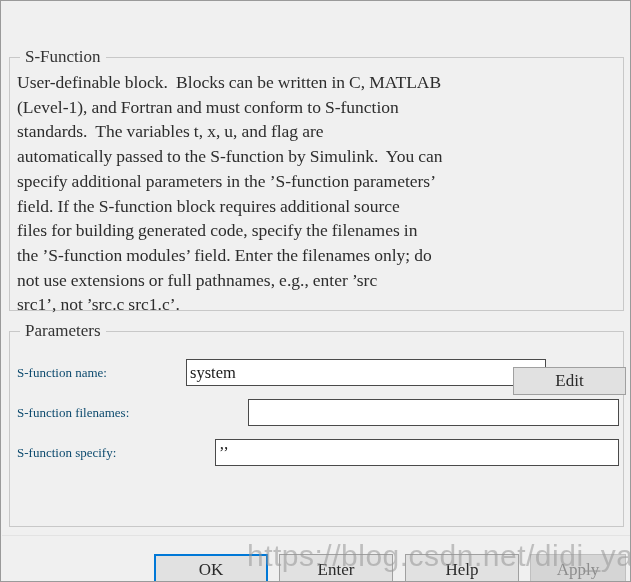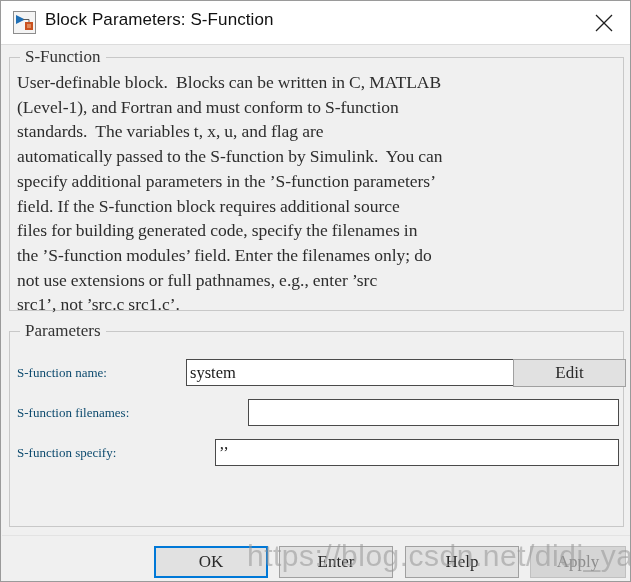--- a/index.html
+++ b/index.html
@@ -150,20 +150,21 @@
     border: 1px solid #a0a0a0;
     font-family: "Liberation Serif", serif;
     font-size: 17px;
     color: #2a2a2a;
     text-align: center;
     cursor: default;
     display: flex;
     align-items: center;
     justify-content: center;
     padding: 4px;
+    margin-top: 8px;
   }
   .btn.default {
     border: 2px solid #0078d7;
     background: #e1e1e1;
   }
   .btn.disabled {
     background: #d5d5d5;
     color: #8d8d8d;
     border: 1px solid #c0c0c0;
   }
@@ -193,42 +194,20 @@
     white-space: nowrap;
     pointer-events: none;
     letter-spacing: 0.5px;
   }
 </style>
 </head>
 <body>
 
 <div id="dialog">
 
-  <div id="titlebar">
-
-    <div id="title-icon">
-      <svg width="21" height="21" viewBox="0 0 21 21" xmlns="http://www.w3.org/2000/svg">
-        <rect x="0" y="0" width="21" height="21" fill="#f4f4f4"></rect>
-        <polygon points="2,3 2,12 11,7.5" fill="#1f6fb5"></polygon>
-        <rect x="11" y="10" width="8" height="8" fill="#c9511f"></rect>
-        <rect x="13" y="12" width="4" height="4" fill="#e08a5b"></rect>
-        <line x1="9" y1="7.5" x2="15" y2="7.5" stroke="#5a5a5a" stroke-width="1"></line>
-        <line x1="15" y1="7.5" x2="15" y2="10" stroke="#5a5a5a" stroke-width="1"></line>
-      </svg>
-    </div>
-
-    <div id="title-text">Block Parameters: S-Function</div>
-
-    <div id="close-button">
-      <svg width="20" height="20" viewBox="0 0 20 20" xmlns="http://www.w3.org/2000/svg">
-        <line x1="2" y1="2" x2="18" y2="18" stroke="#202020" stroke-width="1.3"></line>
-        <line x1="18" y1="2" x2="2" y2="18" stroke="#202020" stroke-width="1.3"></line>
-      </svg>
-    </div>
-  </div>
 
   <div class="groupbox" id="group-sfunction">
     <div class="group-legend">S-Function</div>
     <div id="description">User-definable block.  Blocks can be written in C, MATLAB
 (Level-1), and Fortran and must conform to S-function
 standards.  The variables t, x, u, and flag are
 automatically passed to the S-function by Simulink.  You can
 specify additional parameters in the ’S-function parameters’
 field. If the S-function block requires additional source
 files for building generated code, specify the filenames in

